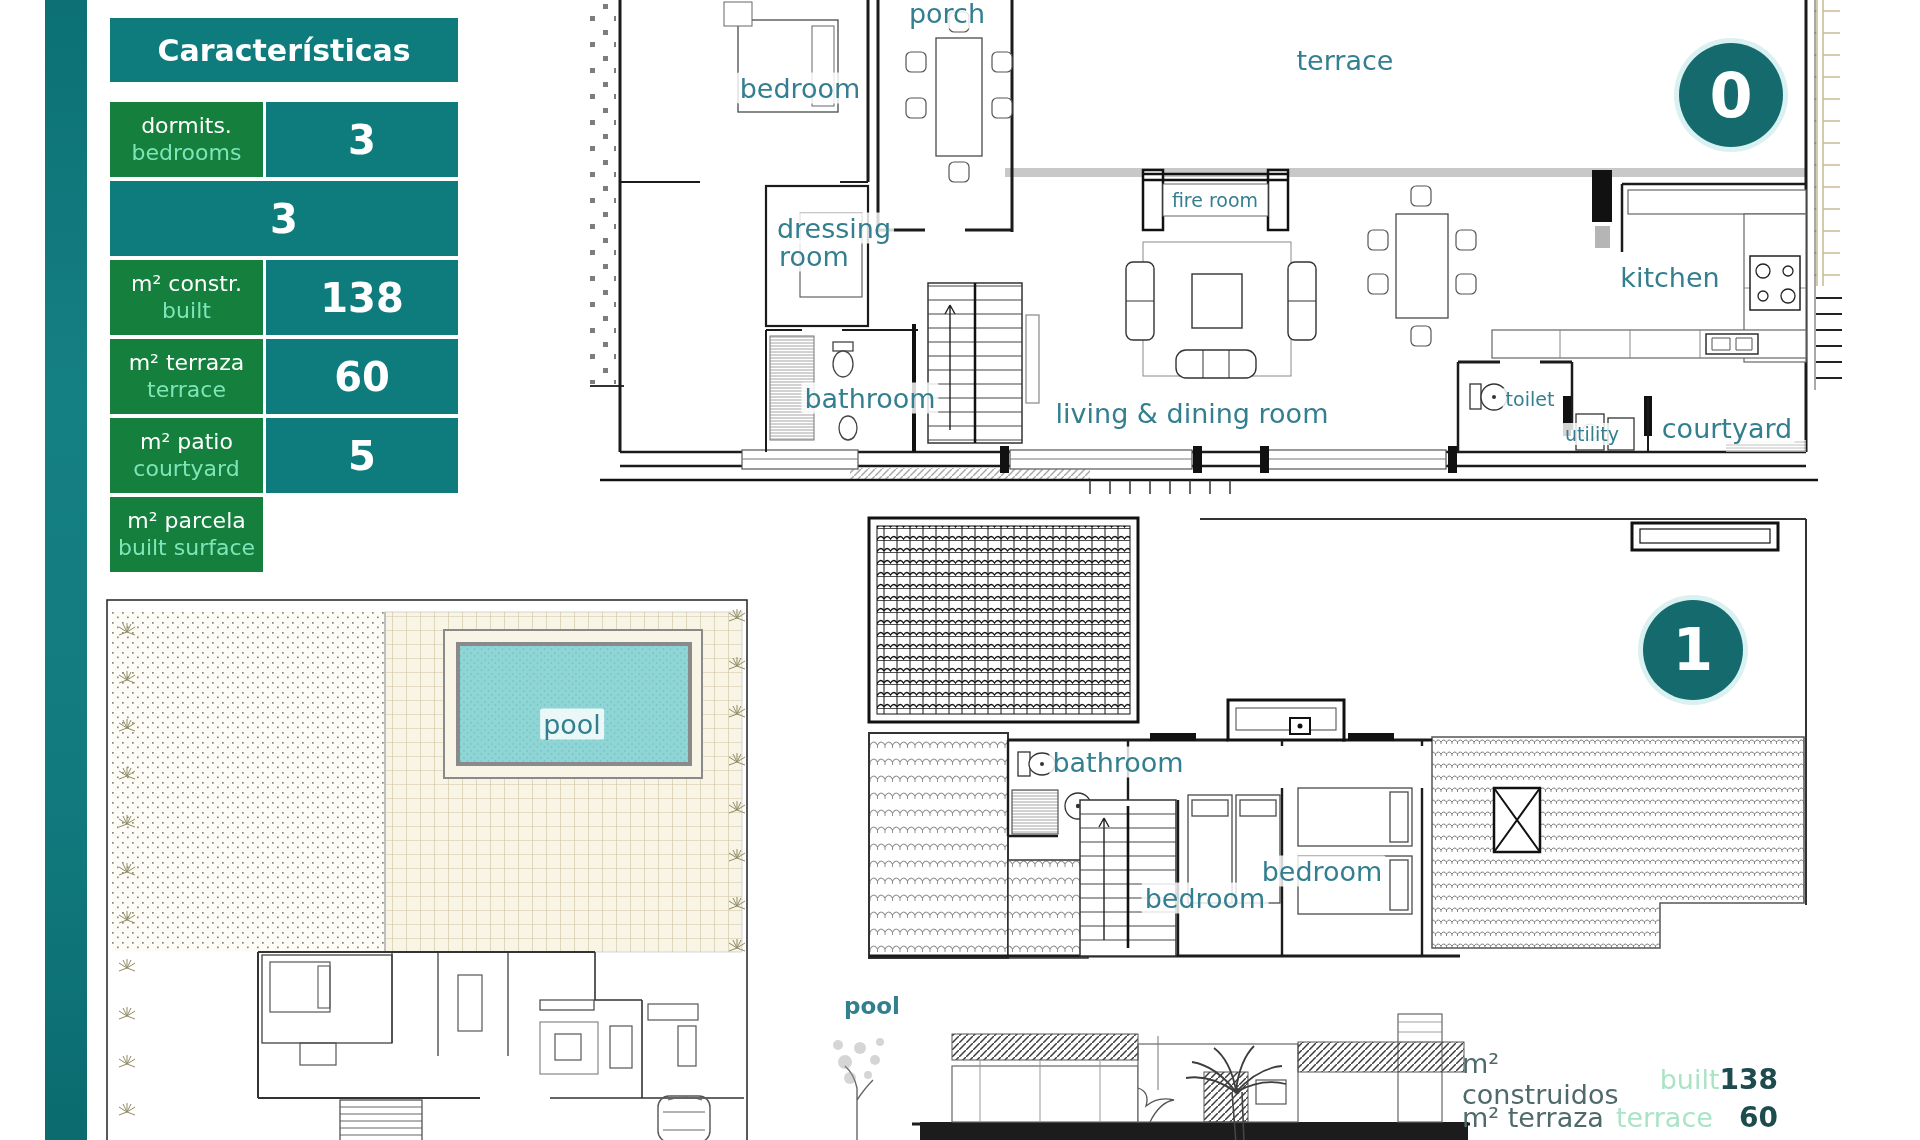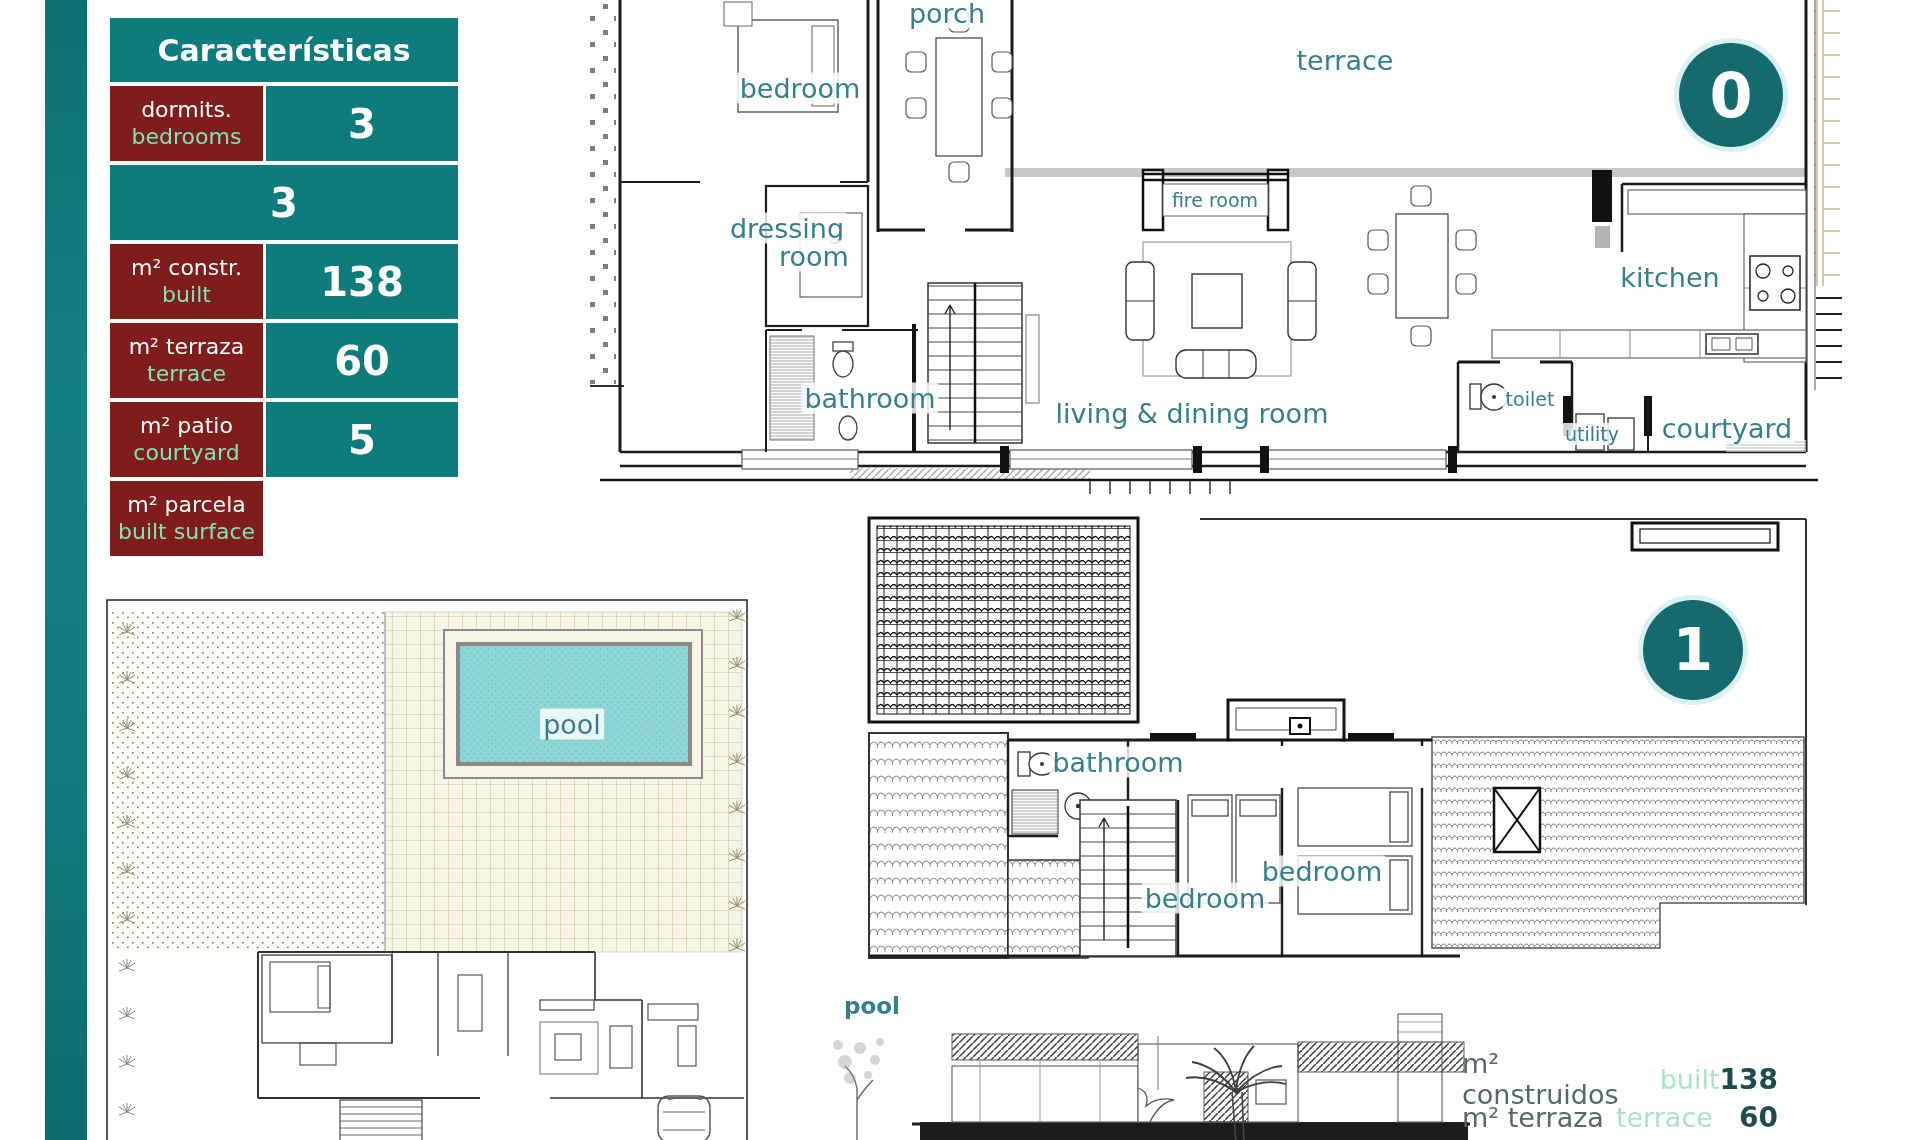--- a/index.html
+++ b/index.html
@@ -3,23 +3,23 @@
 <meta charset="utf-8">
 <style>
   html,body{margin:0;padding:0}
   body{width:1920px;height:1140px;position:relative;background:#fff;overflow:hidden;
        font-family:"DejaVu Sans","Liberation Sans",sans-serif}
   #drawing{position:absolute;left:0;top:0;z-index:1}
   .leftbar{position:absolute;left:45px;top:0;width:42px;height:1140px;z-index:2;
            background:linear-gradient(180deg,#0c7074 0%,#158084 35%,#117a7e 70%,#0b6b6f 100%)}
   .ctable{position:absolute;left:110px;top:18px;width:348px;z-index:3}
   .thead{background:#0e7b7d;color:#fff;font-weight:bold;font-size:30px;height:64px;
-         display:flex;align-items:center;justify-content:center;margin-bottom:4px}
+         display:flex;align-items:center;justify-content:center;margin-bottom:20px}
   .trow{display:flex;height:75px;margin-bottom:4px}
-  .tlabel{width:153px;background:#7f1d1d;display:flex;flex-direction:column;align-items:center;
+  .tlabel{width:153px;background:#15803d;display:flex;flex-direction:column;align-items:center;
           justify-content:center;margin-right:3px;line-height:1.22;text-align:center}
   .es{color:#fff;font-size:22px}
   .en{color:#7fe5b9;font-size:22px}
   .tval{flex:1;background:#0e7b7d;color:#fff;font-weight:bold;font-size:40px;
         display:flex;align-items:center;justify-content:center}
   .plabel{position:absolute;transform:translate(-50%,-50%);font-size:27px;color:#337f8f;
           background:rgba(255,255,255,.82);padding:0 3px;border-radius:2px;white-space:nowrap;z-index:3}
   .sm{font-size:19px}
   .pool-big{font-weight:bold;font-size:23px}
   .badge{position:absolute;background:#156a6e;border-radius:50%;color:#fff;font-weight:bold;
@@ -417,21 +417,21 @@
   </div>
 </div>
 
 <div class="badge" id="badge0">0</div>
 <div class="badge" id="badge1">1</div>
 
 <span class="plabel" style="left:947px;top:13px">porch</span>
 <span class="plabel" style="left:800px;top:88px">bedroom</span>
 <span class="plabel" style="left:1345px;top:60px">terrace</span>
 <span class="plabel sm" style="left:1215px;top:200px">fire room</span>
-<span class="plabel" style="left:787px;top:228px">dressing</span>
+<span class="plabel" style="left:834px;top:228px">dressing</span>
 <span class="plabel" style="left:814px;top:256px">room</span>
 <span class="plabel" style="left:870px;top:398px">bathroom</span>
 <span class="plabel" style="left:1192px;top:413px">living &amp; dining room</span>
 <span class="plabel" style="left:1670px;top:277px">kitchen</span>
 <span class="plabel sm" style="left:1530px;top:399px">toilet</span>
 <span class="plabel sm" style="left:1592px;top:434px">utility</span>
 <span class="plabel" style="left:1727px;top:428px">courtyard</span>
 
 <span class="plabel" style="left:1118px;top:762px">bathroom</span>
 <span class="plabel" style="left:1205px;top:898px">bedroom</span>

